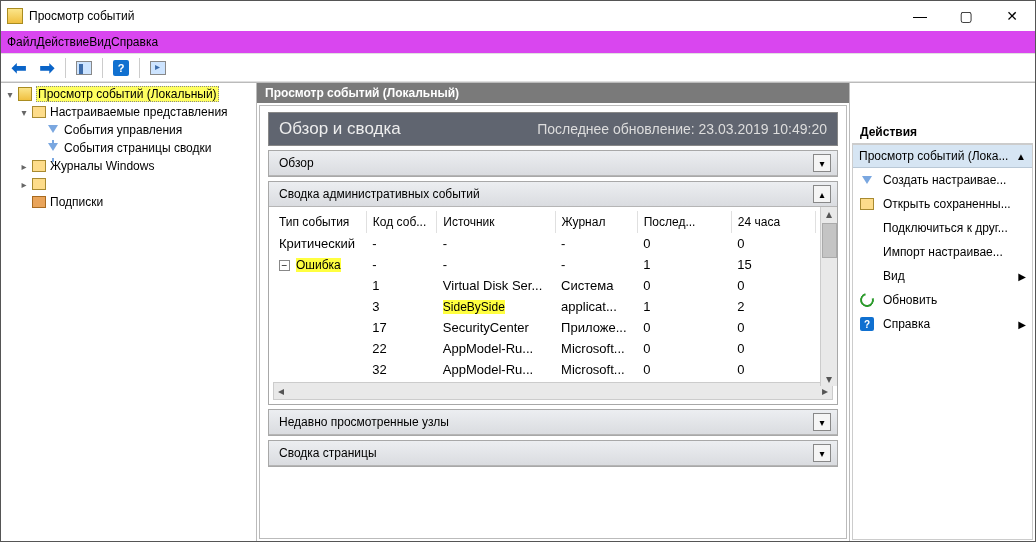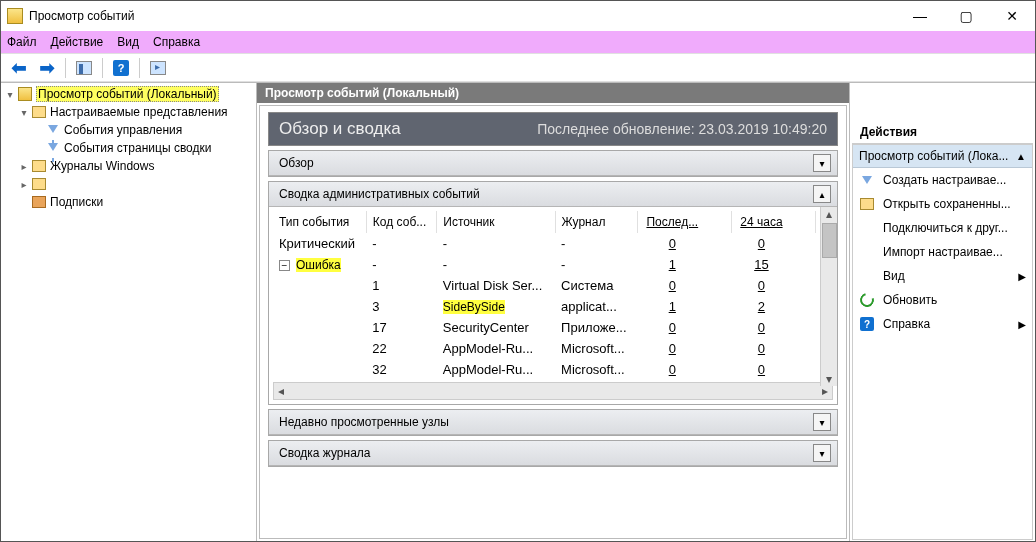--- a/index.html
+++ b/index.html
@@ -3,21 +3,21 @@
 <meta charset="utf-8">
 <style>
 * { box-sizing: border-box; margin: 0; padding: 0; font-family: "Segoe UI", Tahoma, sans-serif; font-size: 12px; }
 body { background: #fff; width: 1036px; height: 542px; overflow: hidden; border: 1px solid #555; display:flex; flex-direction:column;}
 .titlebar { height: 30px; display: flex; align-items: center; padding: 0 0 0 6px; background: #fff; }
 .titlebar .app-icon { width: 16px; height: 16px; margin-right: 6px; background: linear-gradient(#fbe58a,#f0c040); border:1px solid #a98c20;}
 .titlebar .title { flex: 1; color: #000; font-size: 12px; }
 .winbtns { display: flex; }
 .winbtn { width: 46px; height: 30px; display:flex; align-items:center; justify-content:center; font-size:14px; color:#000;}
 
-.menubar { height: 22px; display: flex; align-items: center; padding: 0 6px; gap: 14px; background: #f0abfc; }
+.menubar { height: 22px; display: flex; align-items: center; padding: 0 6px; background: #d946ef; }
 .menubar span { font-size: 12px; color: #000; }
 
 .toolbar { height: 29px; display:flex; align-items:center; padding: 2px 6px; gap:4px; border-top:1px solid #e0e0e0; border-bottom:1px solid #e0e0e0; background:#fff;}
 .tb-btn { width:24px; height:24px; display:flex; align-items:center; justify-content:center; border:1px solid transparent;}
 .tb-sep { width:1px; height:20px; background:#ccc; margin:0 2px;}
 .arrow-left, .arrow-right { font-size: 18px; font-weight:bold;}
 .arrow-left { color:#0a64c8;}
 .arrow-right { color:#0a64c8;}
 .tb-icon-box { width:16px; height:14px; border:1px solid #888; background:#cde4ff; position:relative;}
 .tb-icon-box::after{content:"";position:absolute;left:2px;top:2px;width:4px;height:10px;background:#3d6caa;}
@@ -46,21 +46,21 @@
 .banner { background:#606570; color:#fff; padding:6px 10px; display:flex; align-items:baseline; justify-content:space-between; border:1px solid #888;gap:21px;}
 .banner h2 { font-size:17px; font-weight:400; color:#eee; }
 .banner .ts { font-size:14px; color:#ddd;}
 .panel { margin-top:4px; border:1px solid #a8a8a8; background:#eceef1;}
 .panel-head { display:flex; justify-content:space-between; align-items:center; padding:3px 6px 3px 10px; background:linear-gradient(#eceef1,#dadce0); border-bottom:1px solid #b5b5b5; font-size:12px;}
 .panel-toggle { width:18px;height:18px;border:1px solid #888;background:#f5f5f5;display:flex;align-items:center;justify-content:center;font-size:10px;}
 .tbl-wrap { background:#fff; padding:4px; position:relative;}
 table.events { width:100%; border-collapse:collapse;}
 table.events th { text-align:left; font-weight:400; padding:4px 6px; border-right:1px solid #e0e0e0; background:#fff; font-size:12px; white-space:nowrap;}
 table.events td { padding:3px 6px; font-size:13px; white-space:nowrap;}
-table.events td.num, table.events th.num { text-align:center; padding-right:30px;text-decoration:underline;}
+table.events td.num, table.events th.num { text-align:left; padding-right:30px;}
 .hl { background:#ffff40;}
 .expander-sq { display:inline-block; width:11px;height:11px;border:1px solid #888;line-height:9px;text-align:center;font-size:10px;margin-right:6px;vertical-align:middle;}
 .hscroll { height:18px; background:#e9e9e9; border:1px solid #ccc; display:flex; align-items:center; justify-content:space-between; font-size:10px; color:#555; margin-top:2px;}
 .vscroll-fake { position:absolute; right:0; top:0; bottom:18px; width:17px; background:#e9e9e9; border-left:1px solid #ccc; display:flex; flex-direction:column; align-items:center; justify-content:space-between; font-size:9px; color:#555;}
 .vscroll-fake .thumb{width:15px;height:35px;background:#c4c4c4;border:1px solid #aaa;margin-top:2px;}
 
 
 .actions-pane { width:185px; background:#fff; padding:2px;margin-top:36px;}
 .actions-title { padding:4px 8px; font-size:12px; font-weight:bold; background:#fff; border-bottom:1px solid #ccc;}
 .actions-body { border:1px solid #ccc; height: calc(100% - 22px);}
@@ -279,21 +279,21 @@
 
       <div class="panel">
         <div class="panel-head">
           <span>Недавно просмотренные узлы</span>
           <span class="panel-toggle">▾</span>
         </div>
       </div>
 
       <div class="panel">
         <div class="panel-head">
-          <span>Сводка журнала</span>
+          <span>Сводка страницы</span>
           <span class="panel-toggle">▾</span>
         </div>
       </div>
     </div>
   </div>
 
   <div class="actions-pane">
     <div class="actions-title">Действия</div>
     <div class="actions-body">
       <div class="actions-hdr">

